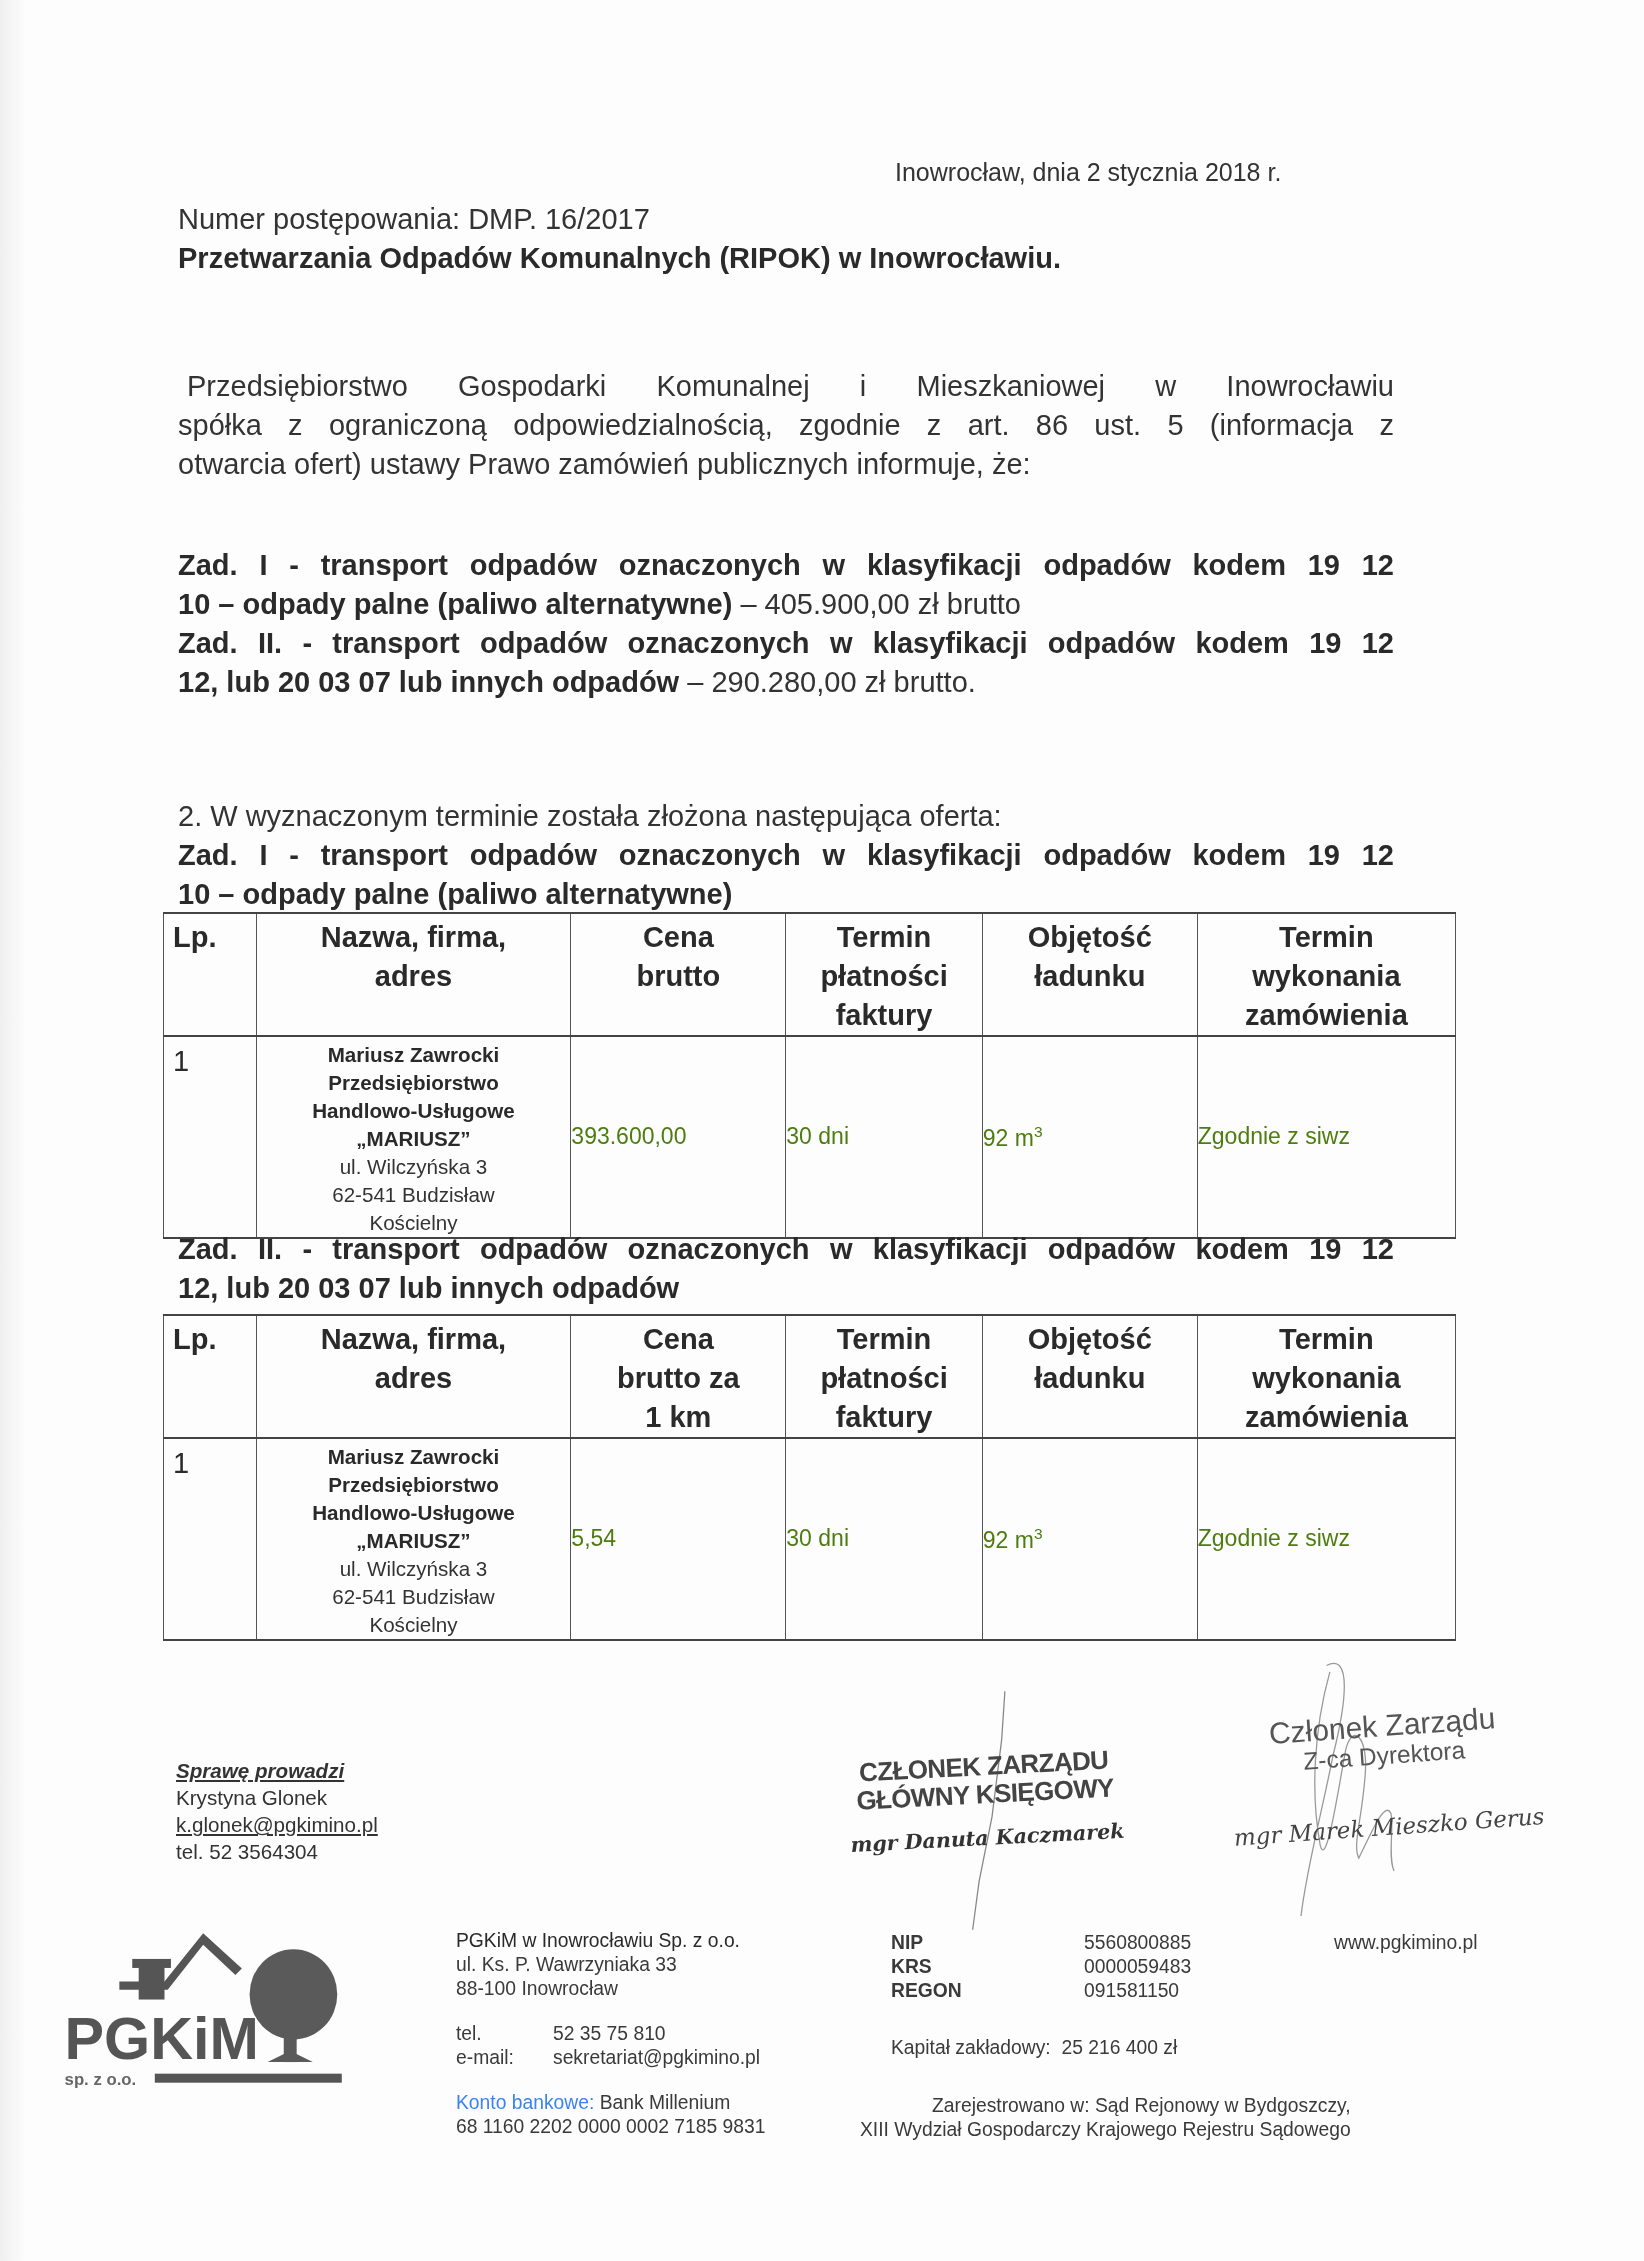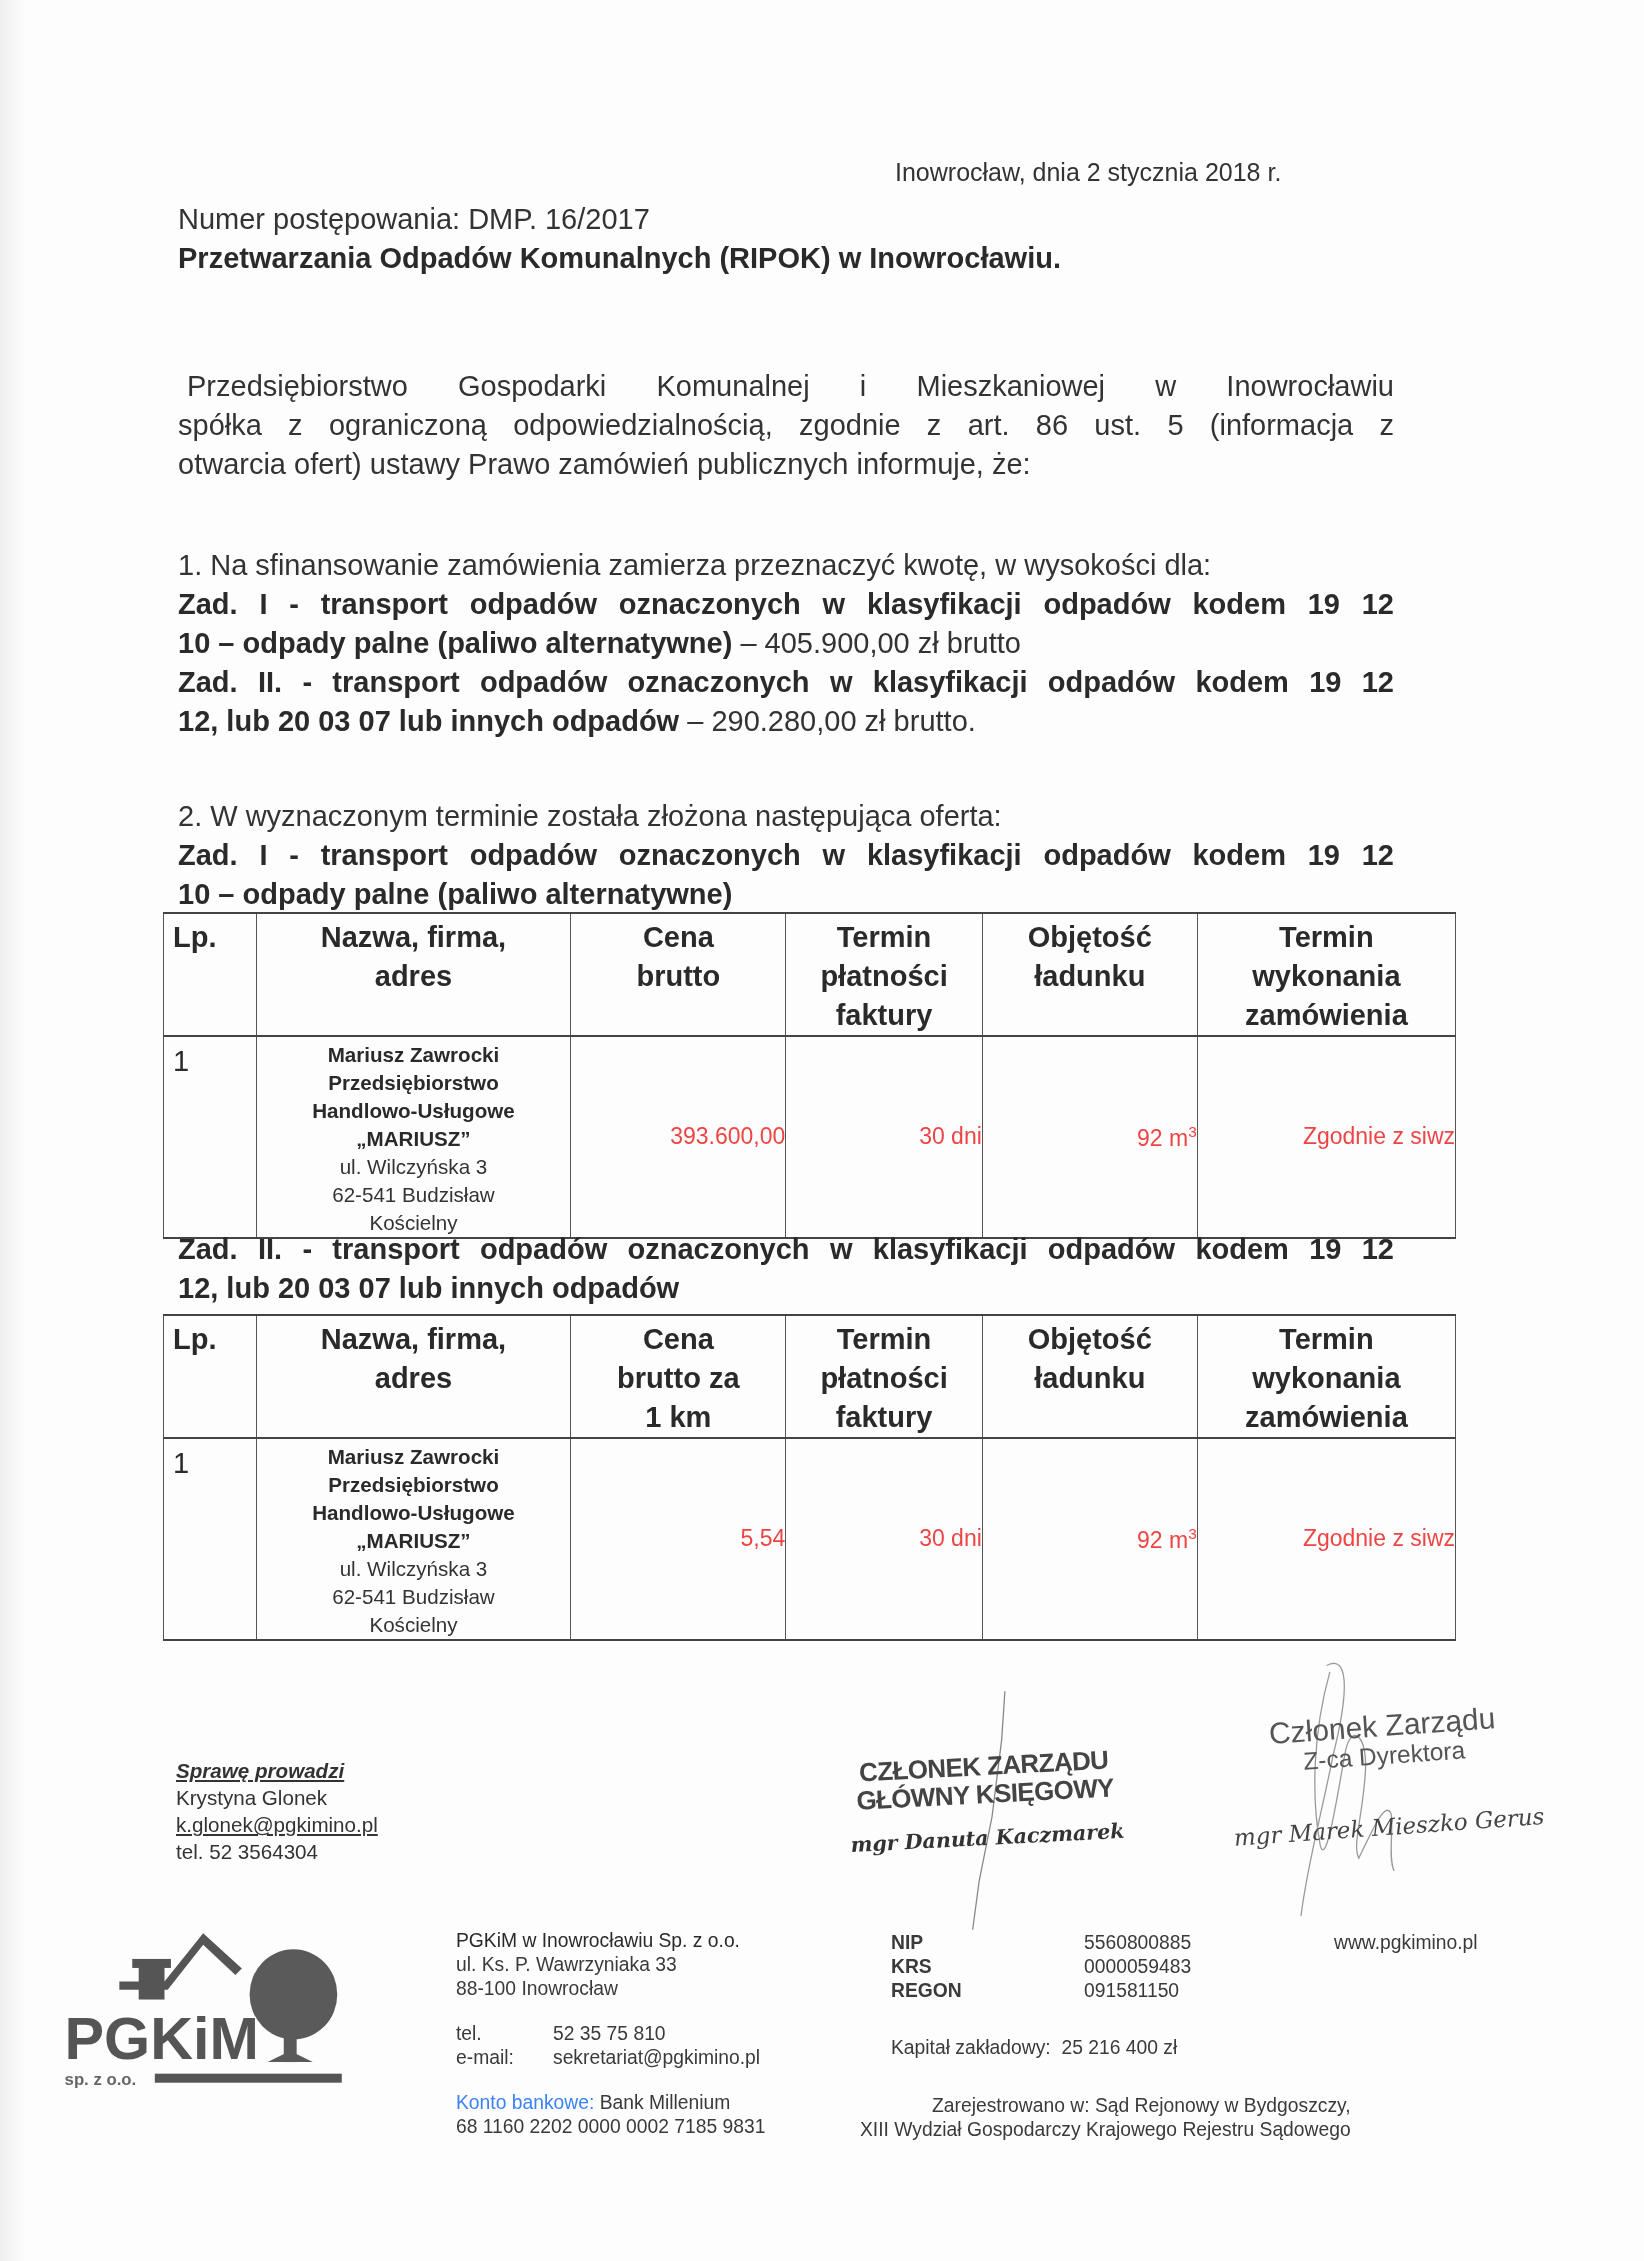--- a/index.html
+++ b/index.html
@@ -18,21 +18,21 @@
   table.offer { position:absolute; left:163px; width:1293px; border-collapse:collapse;
                 font-family:"Liberation Sans", sans-serif; }
   table.offer td, table.offer th { border:1.3px solid #555; vertical-align:top; padding:0; }
   table.offer tr.hdr th { border-bottom:2.6px solid #444; }
   table.offer { border-top:2.6px solid #444; border-bottom:2.6px solid #444; }
   th { font-weight:bold; font-size:29px; line-height:39px; color:#2a2a2a; text-align:center; padding-top:3.9px !important; }
   th.lp { text-align:left; padding-left:9px !important; }
   td.lp { font-size:29px; padding:7.7px 0 0 9px !important; }
   td.firm { text-align:center; font-size:20.6px; line-height:28px; color:#333; padding-top:3.9px !important; }
   td.firm .fb { font-weight:bold; color:#2a2a2a; }
-  td.mid { text-align:right; vertical-align:middle !important; font-size:23px; color:#ef4444; }
+  td.mid { text-align:left; vertical-align:middle !important; font-size:23px; color:#4d7c0f; }
   sup { font-size:15.5px; }
 
   .sig-left { left:176px; top:1757px; font-size:20.6px; line-height:27px; color:#333; }
   .sig-left .title { font-style:italic; font-weight:bold; text-decoration:underline; }
   .sig-left .mail { text-decoration:underline; }
 
   .stamp1 { left:844px; top:1752px; width:283px; transform:rotate(-3deg); text-align:center; color:#444; }
   .stamp1 .l1, .stamp1 .l2 { font-weight:bold; font-size:26px; line-height:28px; letter-spacing:-0.6px; }
   .stamp1 .nm { font-family:"DejaVu Serif", serif; font-style:italic; font-weight:bold; font-size:20.6px; margin-top:18px; color:#333; }
   .stamp2 { left:1218px; top:1710px; width:335px; transform:rotate(-4deg); text-align:center; color:#555; }
@@ -72,21 +72,20 @@
     <div class="b">Przetwarzania Odpadów Komunalnych (RIPOK) w Inowrocławiu.</div>
   </div>
 
   <div class="abs block body-text" style="top:367px;">
     <div class="just" style="padding-left:9px;">Przedsiębiorstwo  Gospodarki  Komunalnej  i  Mieszkaniowej  w  Inowrocławiu</div>
     <div class="just">spółka z ograniczoną odpowiedzialnością, zgodnie z art. 86 ust. 5 (informacja z</div>
     <div>otwarcia ofert) ustawy Prawo zamówień publicznych informuje, że:</div>
   </div>
 
   <div class="abs block body-text" style="top:546px;">
-    <div>1. Na sfinansowanie zamówienia zamierza przeznaczyć kwotę, w wysokości dla:</div>
     <div class="b just">Zad. I - transport odpadów oznaczonych w klasyfikacji odpadów kodem 19 12</div>
     <div>
       <span class="b">10 – odpady palne (paliwo alternatywne)</span><span> – 405.900,00 zł brutto</span>
     </div>
     <div class="b just">Zad. II. - transport odpadów oznaczonych w klasyfikacji odpadów kodem 19 12</div>
     <div>
       <span class="b">12, lub 20 03 07 lub innych odpadów</span><span> – 290.280,00 zł brutto.</span>
     </div>
   </div>
 

